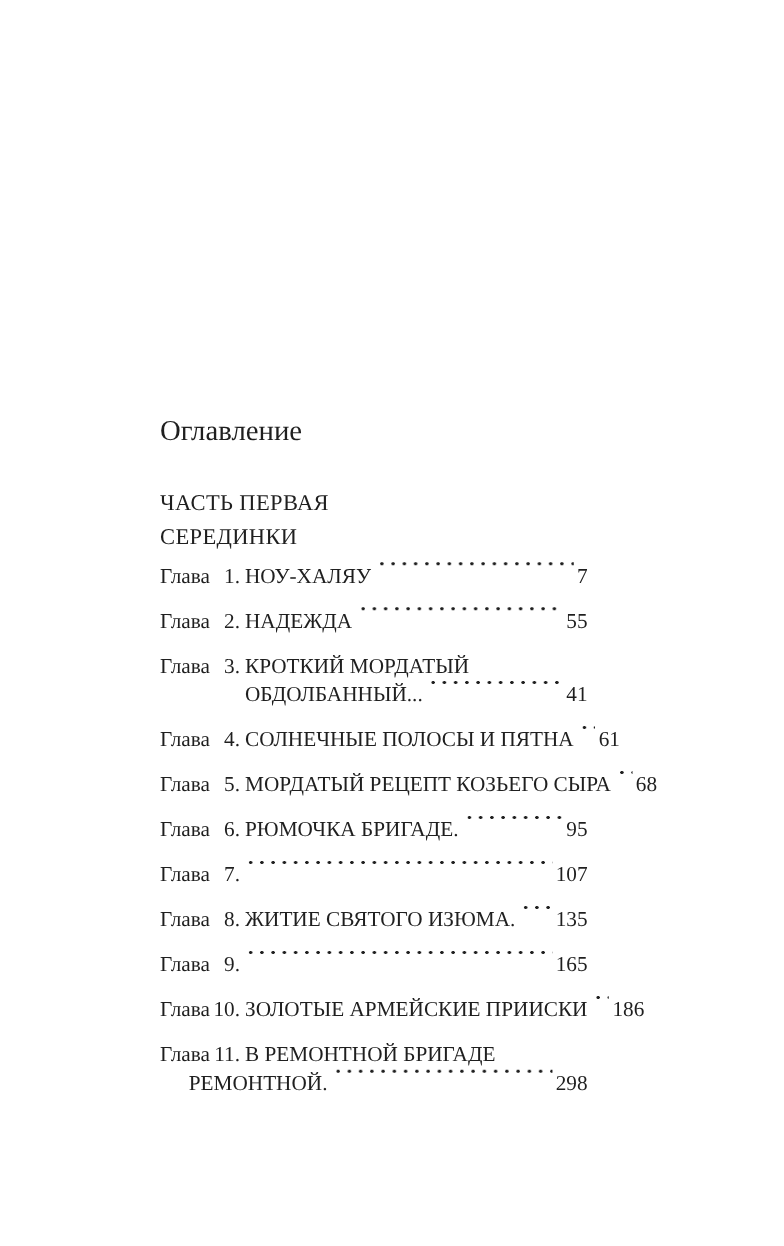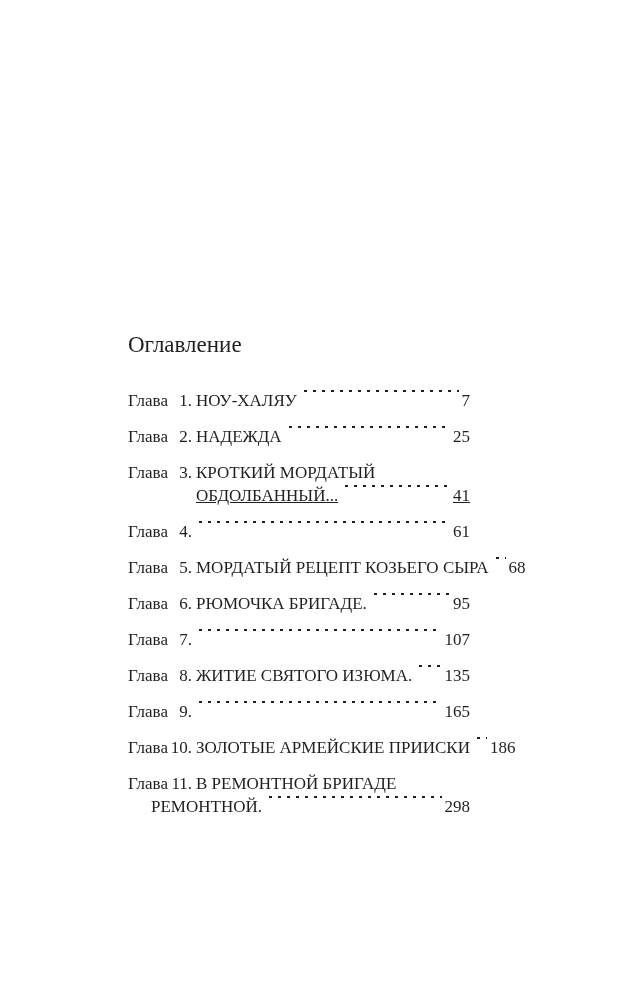--- a/index.html
+++ b/index.html
@@ -57,56 +57,59 @@
     background-position: left bottom;
   }
   .pg { flex: none; }
 </style>
 </head>
 <body style="background: rgb(255, 255, 255);">
 
 <div class="page" style="color: rgb(31, 31, 31);">
   <h1 class="toc-heading">Оглавление</h1>
   <div class="part-heading">
+    <div>ЧАСТЬ ПЕРВАЯ</div>
+    <div>СЕРЕДИНКИ</div>
   </div>
   <div class="toc" id="toc">
       <div class="entry">
         <div class="row">
           <span class="g-word">Глава</span>
           <span class="g-num">1.</span>
           <span class="g-title">НОУ-ХАЛЯУ</span>
           <span class="leader"></span>
           <span class="pg">7</span>
         </div>
       </div>
       <div class="entry">
         <div class="row">
           <span class="g-word">Глава</span>
           <span class="g-num">2.</span>
           <span class="g-title">НАДЕЖДА</span>
           <span class="leader"></span>
-          <span class="pg">25</span>
+          <span class="pg">55</span>
         </div>
       </div>
       <div class="entry">
         <div class="row">
           <span class="g-word">Глава</span>
           <span class="g-num">3.</span>
           <span class="g-title">КРОТКИЙ МОРДАТЫЙ</span>
         </div>
-        <div class="row" style="padding-left: 64px; text-decoration: underline;">
+        <div class="row" style="padding-left: 64px;">
           <span class="g-title">ОБДОЛБАННЫЙ...</span>
           <span class="leader"></span>
           <span class="pg">41</span>
         </div>
       </div>
       <div class="entry">
         <div class="row">
           <span class="g-word">Глава</span>
           <span class="g-num">4.</span>
+          <span class="g-title">СОЛНЕЧНЫЕ ПОЛОСЫ И ПЯТНА</span>
           <span class="leader"></span>
           <span class="pg">61</span>
         </div>
       </div>
       <div class="entry">
         <div class="row">
           <span class="g-word">Глава</span>
           <span class="g-num">5.</span>
           <span class="g-title">МОРДАТЫЙ РЕЦЕПТ КОЗЬЕГО СЫРА</span>
           <span class="leader"></span>

